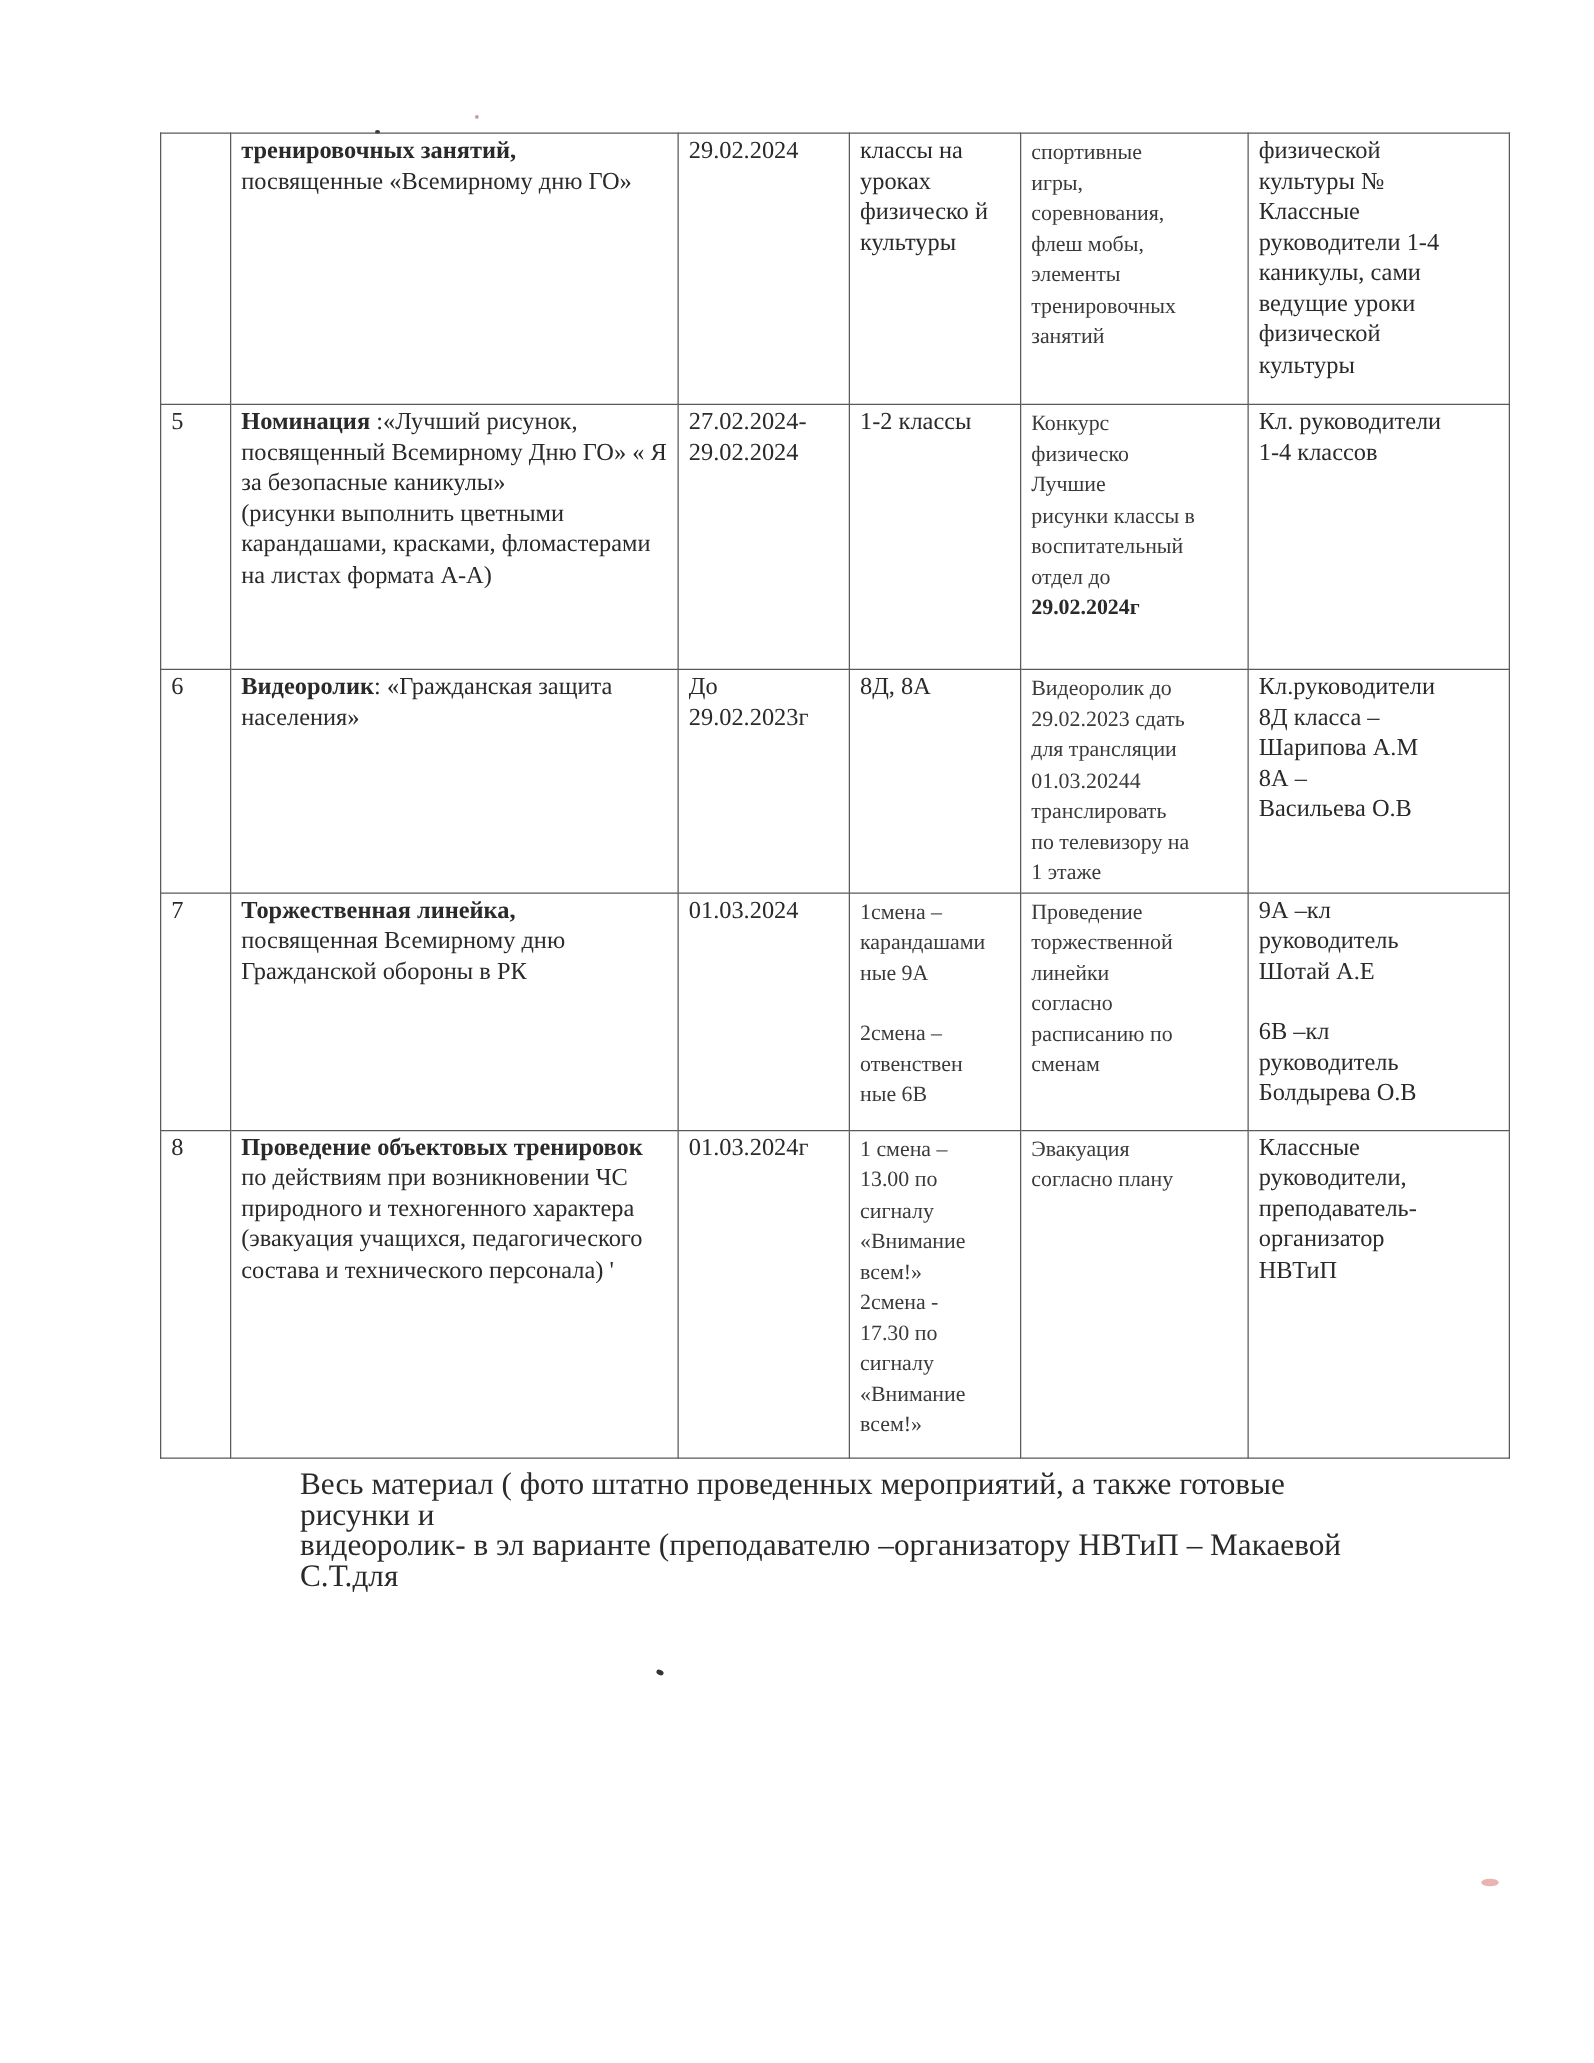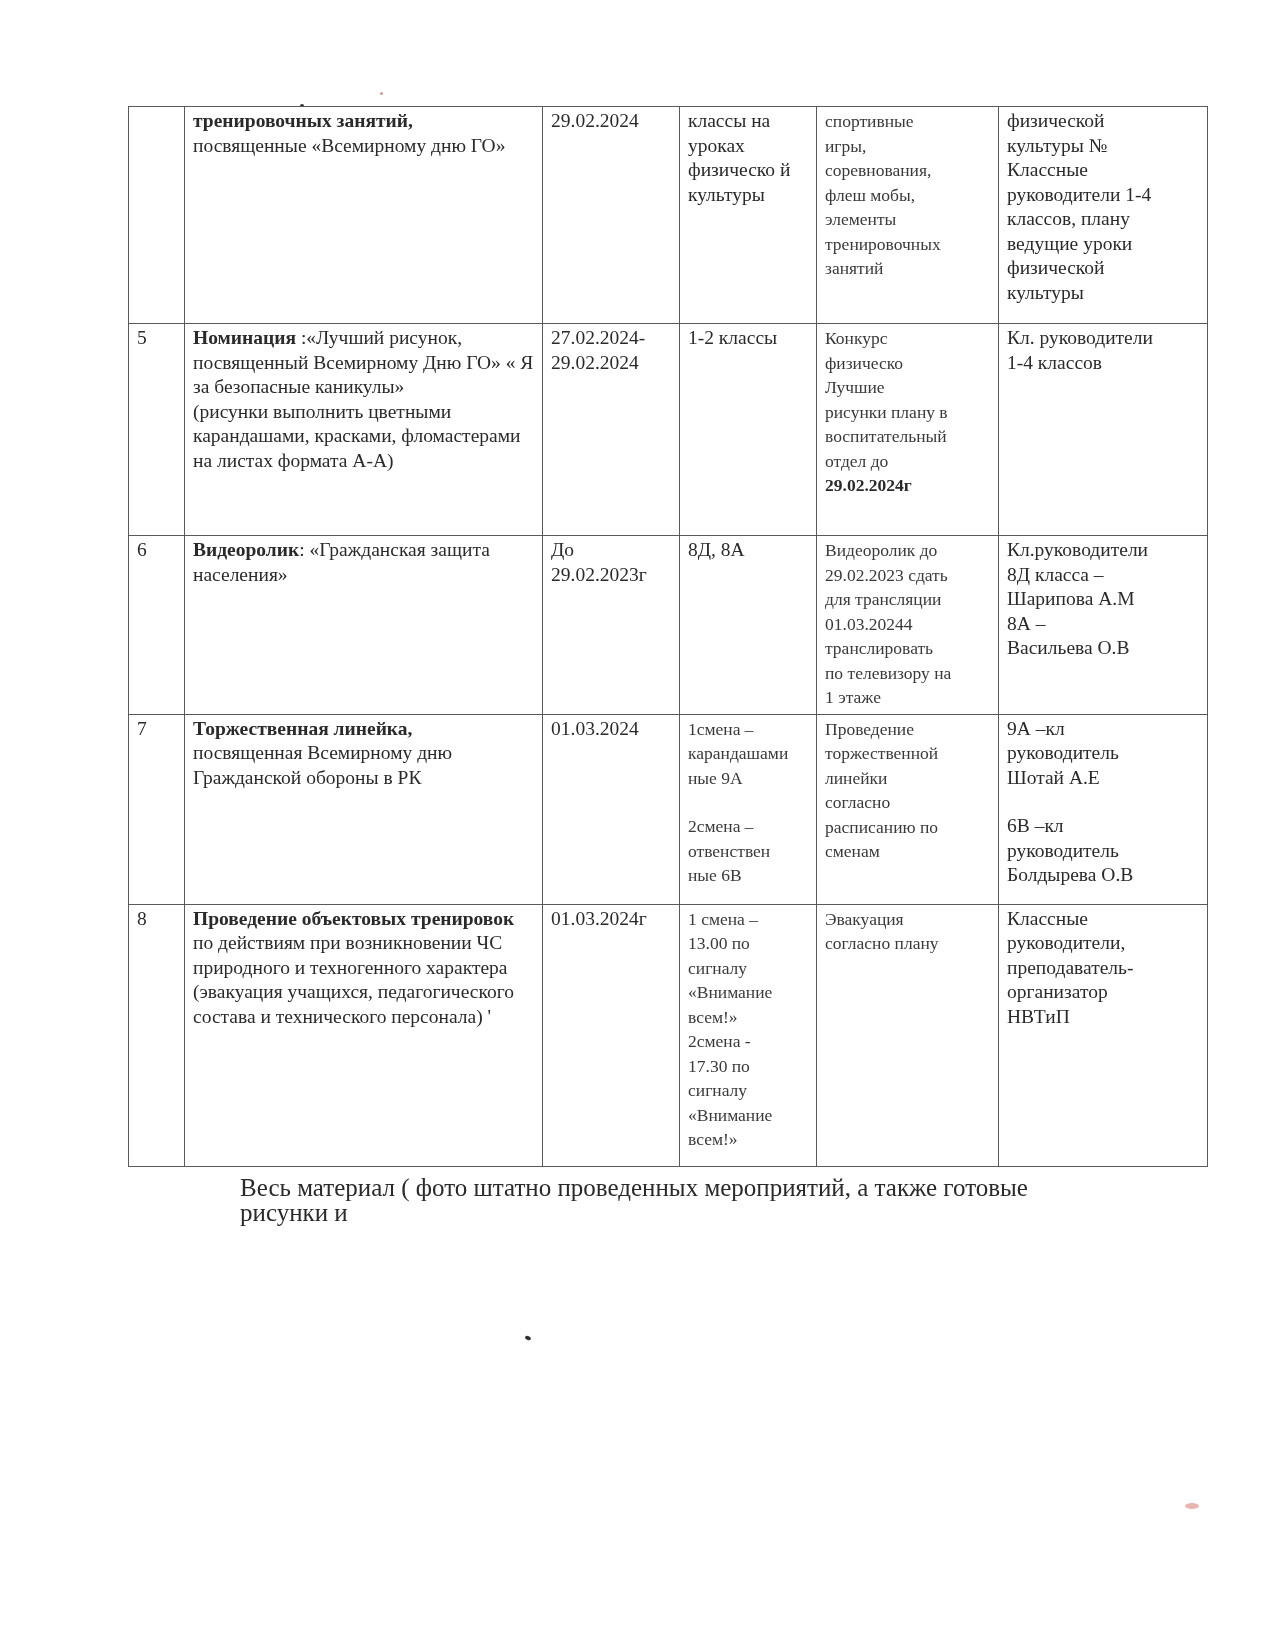--- a/index.html
+++ b/index.html
@@ -80,40 +80,40 @@
           <span class="line">флеш мобы,</span>
           <span class="line">элементы</span>
           <span class="line">тренировочных</span>
           <span class="line">занятий</span>
         </td>
         <td>
           <span class="line">физической</span>
           <span class="line">культуры №</span>
           <span class="line"> Классные</span>
           <span class="line">руководители 1-4</span>
-          <span class="line">классов, плану</span>
+          <span class="line">каникулы, сами</span>
           <span class="line">ведущие уроки</span>
           <span class="line">физической</span>
           <span class="line">культуры</span>
         </td>
       </tr>
 
       <tr class="r5">
         <td>5</td>
         <td>
           <b>Номинация</b><span> :«Лучший рисунок, посвященный  Всемирному Дню ГО» « Я  за безопасные каникулы»</span>
           <span class="line">(рисунки  выполнить цветными карандашами, красками, фломастерами на  листах формата А-А)</span>
         </td>
         <td>27.02.2024-29.02.2024</td>
         <td>1-2 классы</td>
         <td class="smallcell">
           <span class="line">Конкурс</span>
           <span class="line">физическо</span>
           <span class="line"> Лучшие</span>
-          <span class="line">рисунки плану в</span>
+          <span class="line">рисунки классы в</span>
           <span class="line">воспитательный</span>
           <span class="line">отдел до</span>
           <b class="line">29.02.2024г</b>
         </td>
         <td>
           <span class="line">Кл. руководители</span>
           <span class="line">1-4 классов</span>
         </td>
       </tr>
 
@@ -205,17 +205,18 @@
           <span class="line">преподаватель-</span>
           <span class="line">организатор</span>
           <span class="line">НВТиП</span>
         </td>
       </tr>
     </tbody>
   </table>
 
   <div class="footer">
     <span class="line">Весь материал ( фото штатно проведенных мероприятий,  а также готовые рисунки и</span>
+    <span class="line">видеоролик- в эл варианте (преподавателю –организатору НВТиП – Макаевой С.Т.для</span>
   </div>
 
   <span class="speck s1"></span>
   <span class="speck s3"></span>
 </div>
 
 </body></html>

